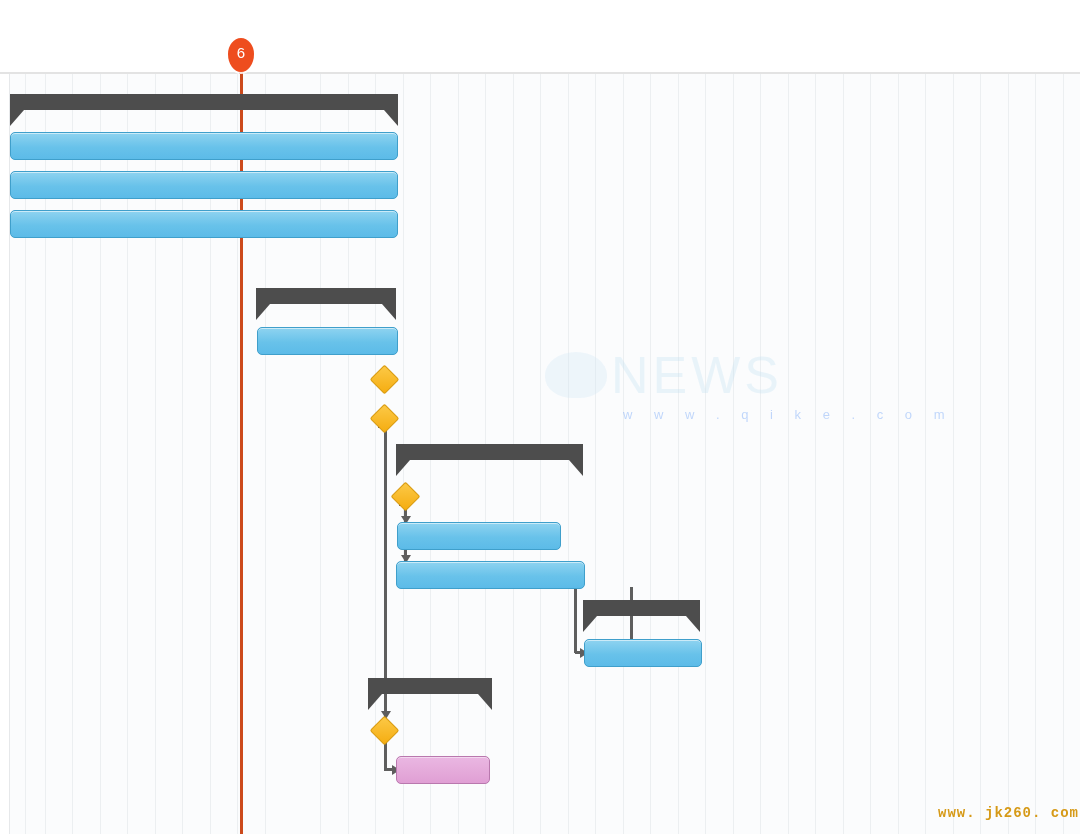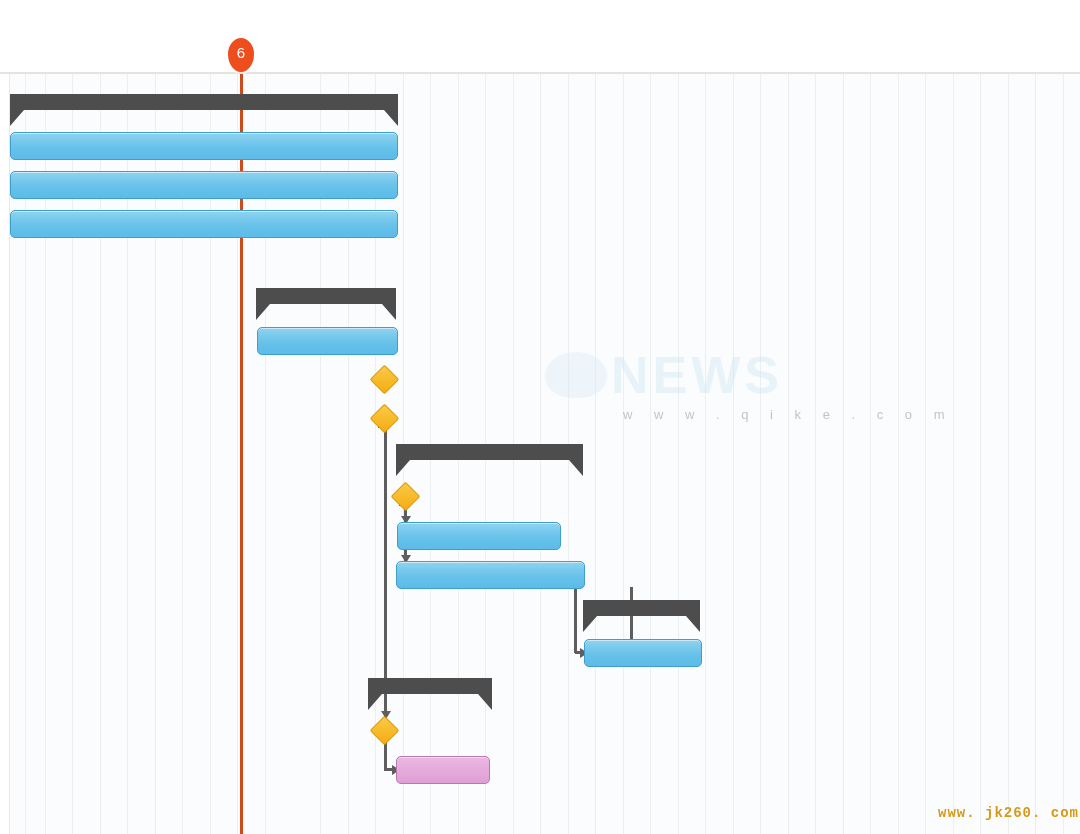--- a/index.html
+++ b/index.html
@@ -81,23 +81,23 @@
 
   
   .lbl{
     position:absolute;height:26px;line-height:26px;z-index:25;
     font-size:17px;color:#4b4b4d;white-space:nowrap;
   }
 
   
   .wm{position:absolute;z-index:8;pointer-events:none;opacity:.30;}
   .wm-txt{
-    font-size:52px;letter-spacing:4px;color:#bfe0f2;font-weight:bold;white-space:nowrap;
-  }
-  .wm-sub{font-size:13px;letter-spacing:9px;color:#404040;white-space:nowrap;margin-top:2px;}
+    font-size:52px;letter-spacing:4px;color:#bfe0f2;font-weight:normal;white-space:nowrap;
+  }
+  .wm-sub{font-size:13px;letter-spacing:9px;color:#3b82f6;white-space:nowrap;margin-top:2px;}
   .wm-cn{font-size:46px;color:#f3d9bf;font-weight:bold;margin-right:6px;}
   .wm-blob{position:absolute;border-radius:50%;}
   .footer-url{
     position:absolute;z-index:45;font-size:14px;color:#d69a18;
     letter-spacing:1px;font-weight:bold;font-family:"Liberation Mono","DejaVu Sans Mono",monospace;
   }
 </style>
 </head>
 <body>
 

